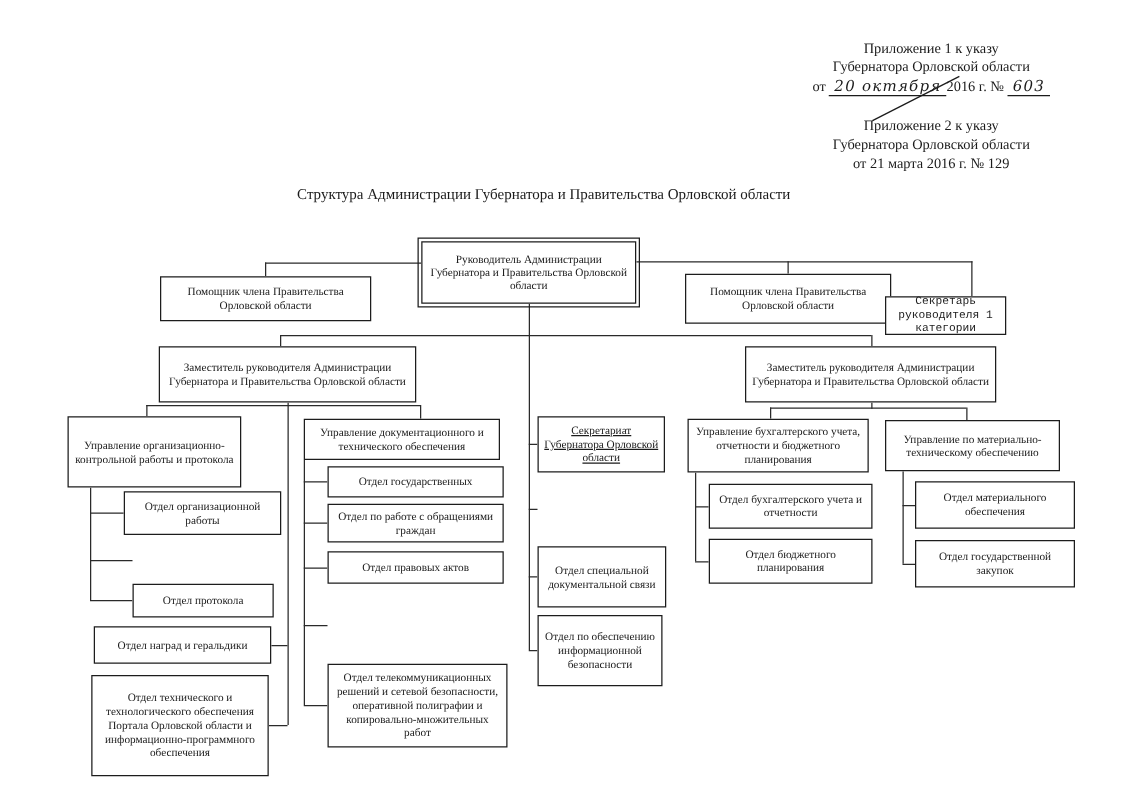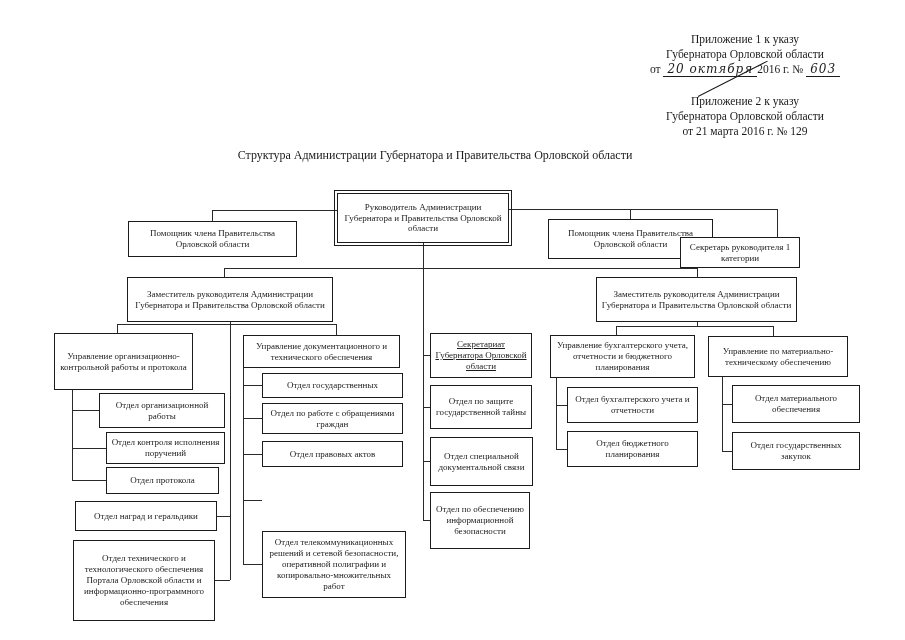--- a/index.html
+++ b/index.html
@@ -90,43 +90,41 @@
   <div class="hl" style="left:556px;top:405px;width:11px;"></div>
   <div class="hl" style="left:556px;top:449px;width:11px;"></div>
 
   <div class="vl" style="left:722px;top:377px;height:74px;"></div>
   <div class="hl" style="left:722px;top:404px;width:10px;"></div>
   <div class="hl" style="left:722px;top:451px;width:10px;"></div>
 
   <div class="box double" style="left:337px;top:193px;width:172px;height:50px;">Руководитель Администрации Губернатора и Правительства Орловской области</div>
   <div class="box" style="left:128px;top:221px;width:169px;height:36px;">Помощник члена Правительства Орловской области</div>
   <div class="box" style="left:548px;top:219px;width:165px;height:40px;">Помощник члена Правительства Орловской области</div>
-  <div class="box" style="left:680px;top:237px;width:120px;height:31px;">Секретарь руководителя 1 категории</div>
+  <div class="box" style="left:708px;top:237px;width:97px;height:31px;font-family:Liberation Mono, monospace;">Секретарь руководителя 1 категории</div>
   <div class="box" style="left:127px;top:277px;width:206px;height:45px;">Заместитель руководителя Администрации Губернатора и Правительства Орловской области</div>
   <div class="box" style="left:596px;top:277px;width:201px;height:45px;">Заместитель руководителя Администрации Губернатора и Правительства Орловской области</div>
 
   <div class="box" style="left:54px;top:333px;width:139px;height:57px;">Управление организационно-контрольной работы и протокола</div>
   <div class="box" style="left:99px;top:393px;width:126px;height:35px;">Отдел организационной работы</div>
-  <div class="box" style="left:106px;top:432px;width:119px;height:32px;">Отдел контроля исполнения поручений</div>
   <div class="box" style="left:75px;top:501px;width:142px;height:30px;">Отдел наград и геральдики</div>
   <div class="box" style="left:106px;top:467px;width:113px;height:27px;">Отдел протокола</div>
   <div class="box" style="left:73px;top:540px;width:142px;height:81px;">Отдел технического и технологического обеспечения Портала Орловской области и информационно-программного обеспечения</div>
 
   <div class="box" style="left:243px;top:335px;width:157px;height:33px;">Управление документационного и технического обеспечения</div>
   <div class="box" style="left:262px;top:373px;width:141px;height:25px;">Отдел государственных</div>
   <div class="box" style="left:262px;top:403px;width:141px;height:31px;">Отдел по работе с обращениями граждан</div>
   <div class="box" style="left:262px;top:441px;width:141px;height:26px;">Отдел правовых актов</div>
   <div class="box" style="left:262px;top:531px;width:144px;height:67px;">Отдел телекоммуникационных решений и сетевой безопасности, оперативной полиграфии и копировально-множительных работ</div>
 
   <div class="box" style="left:430px;top:333px;width:102px;height:45px;text-decoration:underline;">Секретариат Губернатора Орловской области</div>
-  <div class="box" style="left:430px;top:385px;width:102px;height:44px;">Отдел по защите государственной тайны</div>
   <div class="box" style="left:430px;top:437px;width:103px;height:49px;">Отдел специальной документальной связи</div>
   <div class="box" style="left:430px;top:492px;width:100px;height:57px;">Отдел по обеспечению информационной безопасности</div>
 
   <div class="box" style="left:550px;top:335px;width:145px;height:43px;">Управление бухгалтерского учета, отчетности и бюджетного планирования</div>
   <div class="box" style="left:567px;top:387px;width:131px;height:36px;">Отдел бухгалтерского учета и отчетности</div>
   <div class="box" style="left:567px;top:431px;width:131px;height:36px;">Отдел бюджетного планирования</div>
 
   <div class="box" style="left:708px;top:336px;width:140px;height:41px;">Управление по материально-техническому обеспечению</div>
   <div class="box" style="left:732px;top:385px;width:128px;height:38px;">Отдел материального обеспечения</div>
-  <div class="box" style="left:732px;top:432px;width:128px;height:38px;">Отдел государственных закупок</div>
+  <div class="box" style="left:732px;top:432px;width:128px;height:38px;">Отдел государственной закупок</div>
 
 </div>
 
 </body></html>

